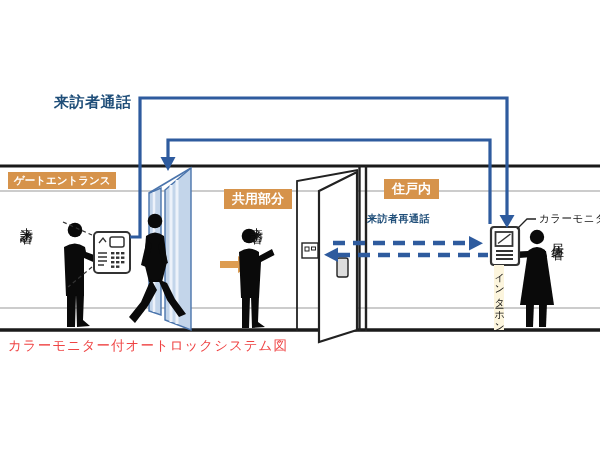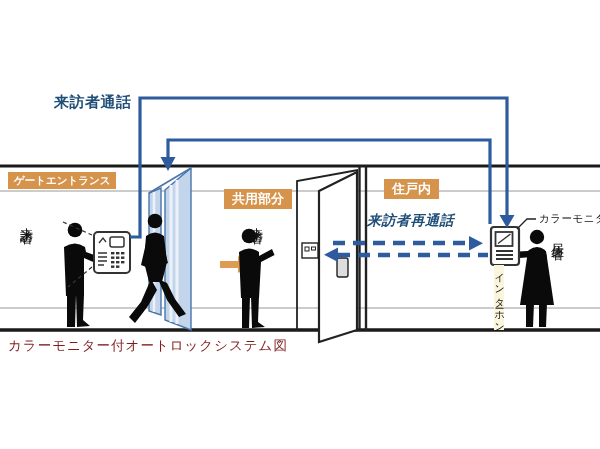--- a/index.html
+++ b/index.html
@@ -9,21 +9,21 @@
   .abs{position:absolute;white-space:nowrap;}
   .flow-label{color:#1F4E79;font-weight:bold;font-size:15px;letter-spacing:0.5px;}
   .badge{background:#D6934B;color:#fff;font-family:"Liberation Sans","DejaVu Sans",sans-serif;
          font-weight:bold;line-height:1.25;padding:2px 7px;}
   .badge-small{font-size:10.5px;padding:2px 6px;}
   .badge-big{font-size:13px;padding:2px 8px;}
   .vtext{writing-mode:vertical-rl;text-orientation:upright;color:#111;
          font-size:13px;letter-spacing:2px;line-height:1;}
   .vtext-small{font-size:10px;background:#fcf5dd;letter-spacing:1px;padding:1px 0;}
   .device-label{font-size:10.5px;color:#111;letter-spacing:0.5px;}
-  .caption{font-size:13.5px;color:#7f1d1d;letter-spacing:1px;}
+  .caption{font-size:13.5px;color:#ef4444;letter-spacing:1px;}
 </style>
 </head>
 <body>
 
 <div id="stage">
 
   <svg id="diagram-svg" width="600" height="449" viewBox="0 0 600 449">
 
     <g>
       <line x1="0" y1="166" x2="600" y2="166" stroke="#1a1a1a" stroke-width="3"></line>
@@ -141,21 +141,21 @@
 
     <g>
       <line x1="333" y1="243" x2="469" y2="243" stroke="#2E5B9E" stroke-width="4.5" stroke-dasharray="12,8"></line>
       <polygon points="469,236 469,250.5 483,243.2" fill="#2E5B9E"></polygon>
       <line x1="338" y1="255" x2="488" y2="255" stroke="#2E5B9E" stroke-width="4.5" stroke-dasharray="12,8"></line>
       <polygon points="338,247.5 338,262 324,254.8" fill="#2E5B9E"></polygon>
     </g>
   </svg>
 
   <div class="abs flow-label" style="left:54px;top:93px;">来訪者通話</div>
-  <div class="abs flow-label" style="left:367px;top:212px;font-size:14px;font-style:italic;">来訪者再通話</div>
+  <div class="abs flow-label" style="left:367px;top:212px;font-size:10px;">来訪者再通話</div>
 
   <div class="abs badge badge-small" style="left:8px;top:172px;">
     <div>ゲートエントランス</div>
   </div>
   <div class="abs badge badge-big" style="left:224px;top:181px;margin-top:8px;">共用部分</div>
   <div class="abs badge badge-big" style="left:384px;top:179px;">住戸内</div>
 
   <div class="abs vtext" style="left:20px;top:217px;">来訪者</div>
   <div class="abs vtext" style="left:250px;top:217px;">来訪者</div>
   <div class="abs vtext" style="left:551px;top:233px;">居住者</div>

